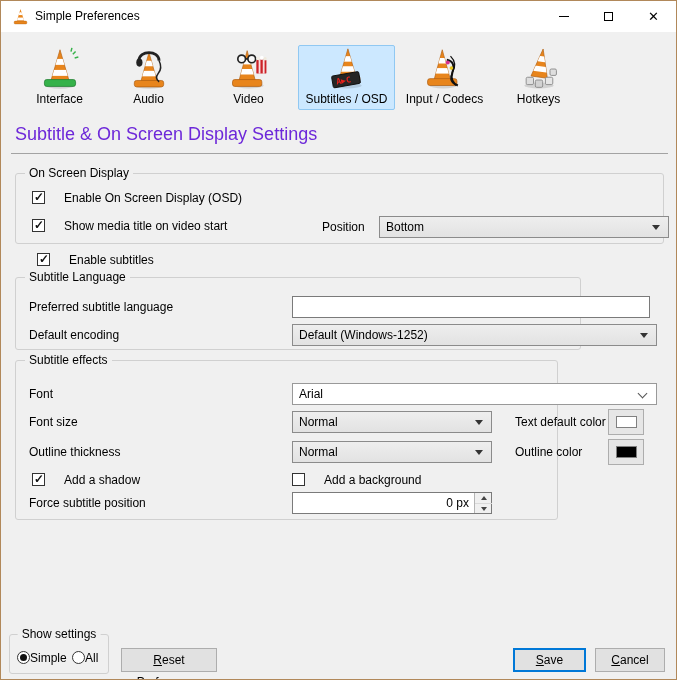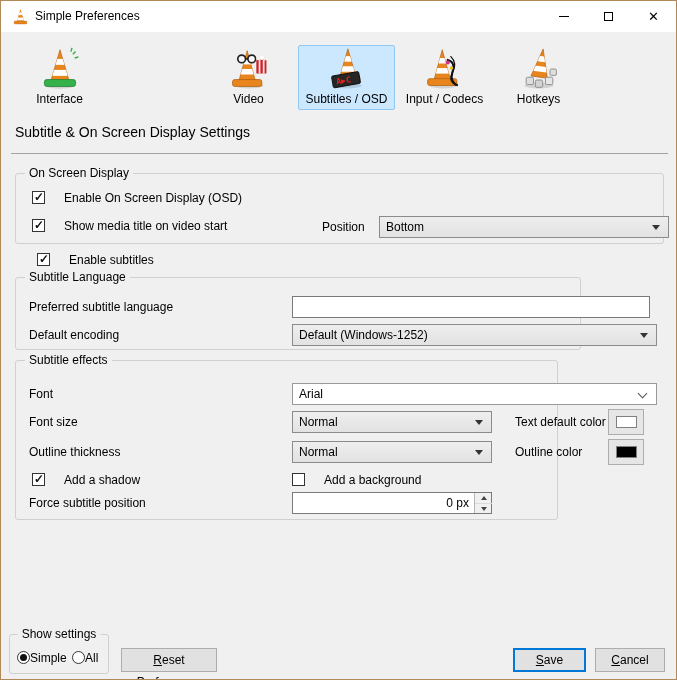--- a/index.html
+++ b/index.html
@@ -22,21 +22,21 @@
   .glyph-close { font-size:13px; line-height:13px; color:#000; }
 
   
   .tab { position:absolute; top:44px; width:97px; height:65px; display:flex; flex-direction:column;
          align-items:center; justify-content:flex-end; border:1px solid transparent; border-radius:2px; }
   .tab.checked { background:#cce8ff; border-color:#90c8f2; }
   .tab .ticon { width:44px; height:44px; margin-bottom:1px; }
   .tab .tlabel { line-height:15px; margin-bottom:2px; white-space:nowrap; }
 
   
-  .heading { position:absolute; left:14px; top:123px; font-size:14px; color:#000000; }
+  .heading { position:absolute; left:14px; top:123px; font-size:18px; color:#6d28d9; }
   .rule { position:absolute; left:10px; top:152px; width:657px; height:1px; background:#a3a3a3; }
 
   
   .group { position:absolute; border:1px solid #d0d0d0; border-radius:3px; }
   .group-title { position:absolute; top:-8px; left:9px; background:#f0f0f0; padding:0 4px; line-height:15px; white-space:nowrap; }
 
   
   .flabel { position:absolute; height:22px; line-height:22px; white-space:nowrap; }
 
   .check-row { position:absolute; display:flex; align-items:flex-start; gap:19px; height:15px; cursor:default; }
@@ -115,20 +115,38 @@
       <ellipse cx="24" cy="42" rx="16" ry="3.5" fill="#000" opacity="0.12"></ellipse>
       <polygon points="24,3 14,37 34,37" fill="#e8851c" stroke="#b05e10" stroke-width="0.7"></polygon>
       <rect x="9" y="13" width="30" height="6.5" clip-path="url(#c1)" fill="#fff"></rect>
       <rect x="9" y="25" width="30" height="6.5" clip-path="url(#c1)" fill="#fff"></rect>
       <rect x="7" y="35.5" width="34" height="7.5" rx="2.5" fill="#36b24a" stroke="#1f7d30" stroke-width="0.8"></rect>
       <path d="M38,8 l3,-3 M40,12 l4,-1 M36,5 l1,-4" stroke="#36b24a" stroke-width="1.6" fill="none"></path>
     </svg>
     <span class="tlabel">Interface</span>
   </div>
 
+  <div class="tab" style="left:99px">
+    <svg class="ticon" viewBox="0 0 48 48">
+      <defs>
+          <clipPath id="c2">
+            <polygon points="24,6 15,38 33,38"></polygon>
+          </clipPath>
+        </defs>
+      <ellipse cx="24" cy="42.5" rx="15" ry="3" fill="#000" opacity="0.12"></ellipse>
+      <polygon points="24,6 15,38 33,38" fill="#e8851c" stroke="#b05e10" stroke-width="0.7"></polygon>
+      <rect x="10" y="15" width="28" height="6" clip-path="url(#c2)" fill="#fff"></rect>
+      <rect x="10" y="26" width="28" height="6" clip-path="url(#c2)" fill="#fff"></rect>
+      <rect x="8" y="36.5" width="32" height="7" rx="2.5" fill="#e8851c" stroke="#b05e10" stroke-width="0.8"></rect>
+      <path d="M13,15 C13,3 35,3 35,15" fill="none" stroke="#222" stroke-width="3"></path>
+      <ellipse cx="13.5" cy="17" rx="3.4" ry="4.5" fill="#222"></ellipse>
+      <path d="M35,15 q4,8 -1,14 q-4,5 1,9" fill="none" stroke="#222" stroke-width="1.6"></path>
+    </svg>
+    <span class="tlabel">Audio</span>
+  </div>
 
   <div class="tab" style="left:199px">
     <svg class="ticon" viewBox="0 0 48 48">
       <defs>
           <clipPath id="c3">
             <polygon points="22,4 13,37 31,37"></polygon>
           </clipPath>
         </defs>
       <ellipse cx="24" cy="42" rx="16" ry="3.2" fill="#000" opacity="0.12"></ellipse>
       <polygon points="22,4 13,37 31,37" fill="#e8851c" stroke="#b05e10" stroke-width="0.7"></polygon>

